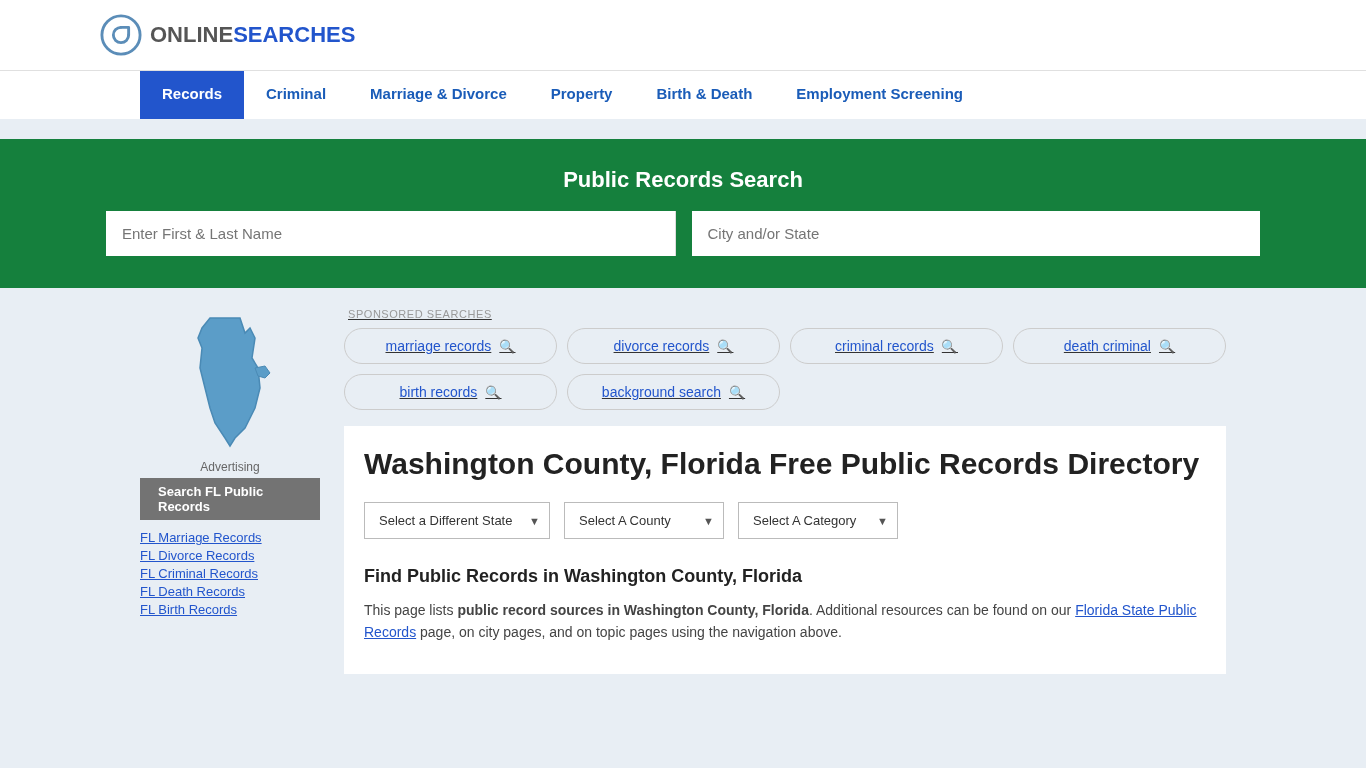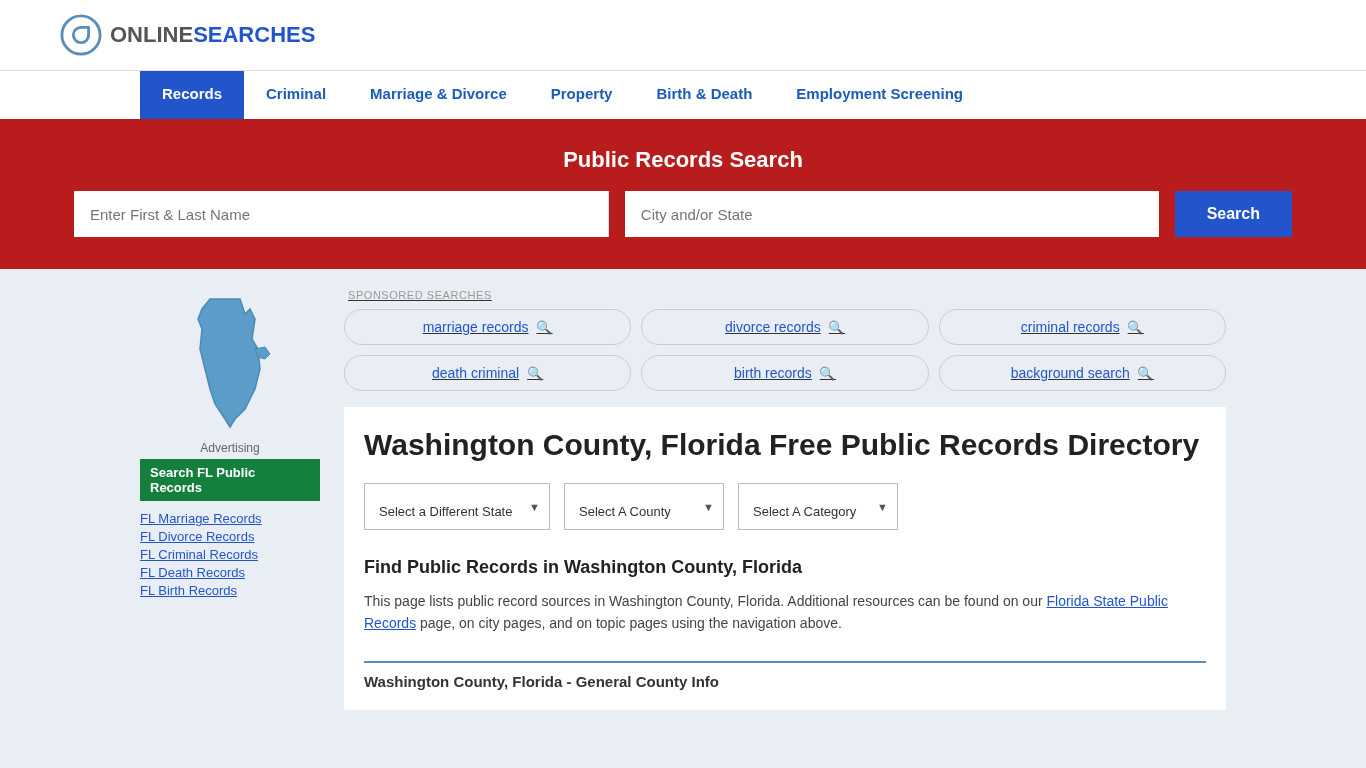--- a/index.html
+++ b/index.html
@@ -1,74 +1,74 @@
 <!DOCTYPE html>
 <html><head>
   <meta charset="utf-8">
   <style>
     * { box-sizing: border-box; margin: 0; padding: 0; }
     body { font-family: Arial, sans-serif; background: #e8eef4; font-size: 14px; color: #333; }
 
     
-    .header { background: #fff; padding: 14px 60px; display: flex; align-items: flex-start; }
+    .header { background: #fff; padding: 14px 100px; display: flex; align-items: flex-start; }
     .logo { display: flex; align-items: center; gap: 8px; }
     .logo-icon { width: 42px; height: 42px; }
     .logo-text { font-size: 22px; font-weight: bold; }
     .logo-text span.online { color: #555; }
     .logo-text span.searches { color: #2255cc; }
 
     
     .nav { background: #fff; border-top: 1px solid #e0e0e0; display: flex; padding: 0 140px; }
     .nav-item { padding: 14px 22px; font-size: 15px; font-weight: bold; color: #1a5cb8; cursor: pointer; text-decoration: none; border-bottom: 3px solid transparent; }
     .nav-item.active { background: #2255cc; color: #fff; border-bottom: 3px solid #2255cc; }
 
     
-    .search-banner { background: #b91c1c; padding: 28px 74px 32px; }
+    .search-banner { background: #15803d; padding: 28px 106px 32px; margin-top: 20px; }
     .search-banner h2 { text-align: center; color: #fff; font-size: 22px; font-weight: bold; margin-bottom: 18px; }
     .search-row { display: flex; gap: 16px; }
     .search-input { flex: 1; padding: 14px 16px; font-size: 15px; border: none; outline: none; color: #999; }
     .search-input:first-child { border-right: 1px solid #ddd; }
     .search-btn { background: #2255cc; color: #fff; border: none; padding: 14px 32px; font-size: 16px; font-weight: bold; cursor: pointer; }
 
     
     .main-wrapper { display: flex; padding: 20px 140px; gap: 24px; background: #e8eef4; }
 
     
     .sidebar { width: 180px; flex-shrink: 0; }
     .sidebar .fl-map { width: 100px; margin: 0 auto 8px; display: block; }
     .sidebar .advertising { font-size: 12px; color: #666; margin-top: 12px; margin-bottom: 4px; text-align: center; }
-    .sidebar .search-fl-btn { background: #15803d; color: #fff; padding: 6px 10px; font-size: 13px; font-weight: bold; display: inline-block; cursor: pointer; margin-bottom: 10px; }
+    .sidebar .search-fl-btn { background: #737373; color: #fff; padding: 6px 18px; font-size: 13px; font-weight: bold; display: inline-block; cursor: pointer; margin-bottom: 10px; }
     .sidebar-link { display: block; color: #2255cc; font-size: 13px; text-decoration: underline; margin-bottom: 3px; cursor: pointer; }
 
     
     .content { flex: 1; }
     .sponsored-label { font-size: 11px; color: #999; letter-spacing: 0.05em; padding: 0 0 8px 4px; }
-    .sponsored-grid { display: grid; grid-template-columns: 1fr 1fr 1fr; gap: 10px; }
+    .sponsored-grid { display: grid; grid-template-columns: 1fr 1fr 1fr 1fr; gap: 10px; }
     .sponsored-tag { border: 1px solid #ccc; border-radius: 20px; padding: 9px 16px; display: flex; justify-content: center; align-items: center; gap: 8px; cursor: pointer; color: #2255cc; font-size: 14px; }
     .sponsored-tag .search-icon { color: #555; font-size: 13px; }
     .page-title { font-size: 30px; font-weight: bold; color: #222; line-height: 1.2; margin-bottom: 20px; }
 
     
     .dropdown-row { display: flex; gap: 14px; margin-bottom: 20px; }
 
     
     .find-section { padding: 4px 0 10px; margin-top: 23px; }
     .find-title { font-size: 18px; font-weight: bold; color: #222; margin-bottom: 12px; }
     .find-desc { font-size: 14px; color: #444; line-height: 1.6; }
-    .find-desc strong { font-weight: normal; text-align: center; }
+    .find-desc strong { font-weight: bold; text-align: center; }
     .find-desc a { color: #2255cc; text-decoration: underline; cursor: pointer; }
 
     
     .county-info-title { font-size: 15px; font-weight: bold; color: #333; border-top: 2px solid #5b8db8; padding-top: 10px; margin-top: 16px; }
 
     
     .white-content { background: #fff; padding: 20px; }
 
     .dropdown-wrapper { position: relative; display: inline-block; }
-    .dropdown-wrapper select { padding: 20px 36px 10px 14px; font-size: 13px; border: 1px solid #bbb; background: #fff; appearance: none; -webkit-appearance: none; cursor: pointer; min-width: 160px; color: #333; }
+    .dropdown-wrapper select { padding: 10px 36px 10px 14px; font-size: 13px; border: 1px solid #bbb; background: #fff; appearance: none; -webkit-appearance: none; cursor: pointer; min-width: 160px; color: #333; }
     .dropdown-wrapper::after { content: '▼'; position: absolute; right: 10px; top: 50%; transform: translateY(-50%); pointer-events: none; font-size: 11px; color: #555; }
   </style>
 </head>
 <body>
 
 <div class="header">
   <div class="logo">
     <svg class="logo-icon" viewBox="0 0 44 44" fill="none" xmlns="http://www.w3.org/2000/svg">
       <circle cx="22" cy="22" r="20" stroke="#5b8db8" stroke-width="3" fill="none"></circle>
       <path d="M30 22 A8 8 0 1 1 22 14" stroke="#5b8db8" stroke-width="3" fill="none" stroke-linecap="round"></path>
@@ -87,21 +87,20 @@
   <a class="nav-item">Property</a>
   <a class="nav-item">Birth &amp; Death</a>
   <a class="nav-item">Employment Screening</a>
 </nav>
 
 <div class="search-banner">
   <h2>Public Records Search</h2>
   <div class="search-row">
     <input class="search-input" type="text" placeholder="Enter First &amp; Last Name" style="">
     <input class="search-input" type="text" placeholder="City and/or State" style="">
-    <button class="search-btn">Search</button>
   </div>
 </div>
 
 <div class="main-wrapper">
 
   <div class="sidebar">
     
     <svg class="fl-map" viewBox="0 0 100 140" xmlns="http://www.w3.org/2000/svg">
       <path d="M30,10 L60,10 L65,25 L70,20 L75,30 L72,50 L78,60 L80,80 L75,100 L65,120 L55,130 L50,138 L45,130 L35,115 L30,100 L25,80 L20,60 L22,40 L18,30 L22,20 Z" fill="#5b9dc8" stroke="#4a8ab5" stroke-width="1.5"></path>
       <path d="M75,60 L85,58 L90,65 L85,70 L78,68 Z" fill="#5b9dc8" stroke="#4a8ab5" stroke-width="1"></path>
@@ -170,17 +169,16 @@
         </div>
       </div>
 
       <div class="find-section">
         <h2 class="find-title">Find Public Records in Washington County, Florida</h2>
         <p class="find-desc">
           <span>This page lists </span><strong>public record sources in Washington County, Florida</strong><span>. Additional resources can be found on our </span><a>Florida State Public Records</a><span> page, on city pages, and on topic pages using the navigation above.</span>
         </p>
       </div>
 
-      <div class="county-info-title">Washington County, Florida - General County Info</div>
     </div>
 
   </div>
 </div>
 
 </body></html>

